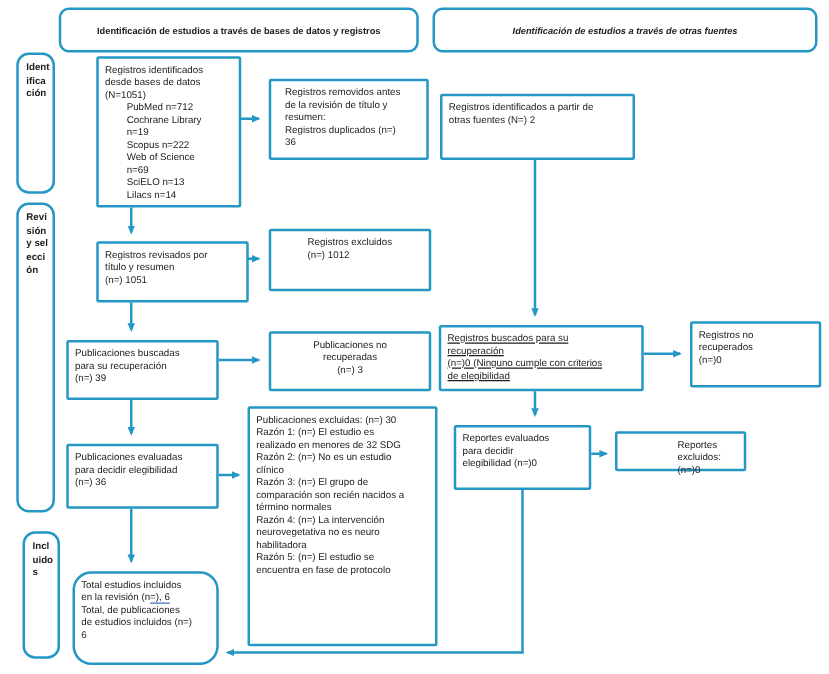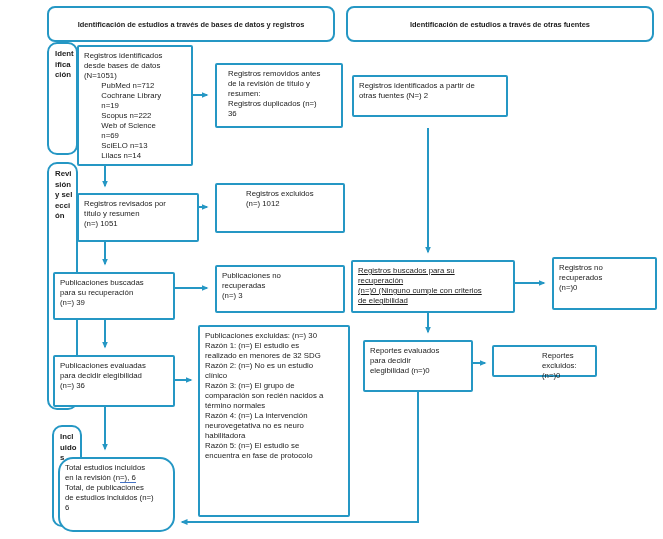--- a/index.html
+++ b/index.html
@@ -17,21 +17,21 @@
     position:absolute; box-sizing:border-box;
     border:2px solid var(--accent); border-radius:8px; background:#fff;
     display:flex; align-items:center; justify-content:center;
     font-weight:bold; font-size:7.4px; text-align:center; line-height:9px;
     padding:16px 4px;
   }
   .stage-label {
     position:absolute; box-sizing:border-box;
     border:2px solid var(--accent); border-radius:10px; background:#fff;
     font-weight:bold; font-size:7.8px; line-height:10.5px;
-    padding:5px 2px 0 6px; word-break:break-all;margin-left:34px;
+    padding:5px 2px 0 6px; word-break:break-all;
   }
   .box {
     position:absolute; box-sizing:border-box;
     border:2px solid var(--accent); border-radius:2px; background:#fff;
     font-size:7.8px; line-height:10px; padding:4px 5px;
     white-space:pre-wrap;
   }
   .mark-underline { border-bottom:1.5px solid #4472c4; }
 </style>
 </head>
@@ -54,21 +54,21 @@
     <line class="wire" x1="175" y1="380" x2="191" y2="380" marker-end="url(#ah)"></line>
     <line class="wire" x1="105" y1="407" x2="105" y2="449" marker-end="url(#ah)"></line>
     <line class="wire" x1="428" y1="128" x2="428" y2="252" marker-end="url(#ah)"></line>
     <line class="wire" x1="515" y1="283" x2="544" y2="283" marker-end="url(#ah)"></line>
     <line class="wire" x1="428" y1="313" x2="428" y2="332" marker-end="url(#ah)"></line>
     <line class="wire" x1="473" y1="363" x2="485" y2="363" marker-end="url(#ah)"></line>
     <polyline class="wire" points="418,392 418,522 182,522" marker-end="url(#ah)"></polyline>
   </svg>
 
   <div class="banner" style="left:47px; top:6px; width:288px; height:26px;">Identificación de estudios a través de bases de datos y registros</div>
-  <div class="banner" style="left:346px; top:6px; width:308px; height:26px;">Identificación de estudios a través de otras fuentes</div>
+  <div class="banner" style="left:346px; top:6px; width:308px; height:26px;font-style:italic;">Identificación de estudios a través de otras fuentes</div>
 
   <div class="stage-label" style="left:13px; top:42px; width:31px; height:113px;">Identificación</div>
   <div class="stage-label" style="left:13px; top:162px; width:31px; height:248px;">Revisión y selección</div>
   <div class="stage-label" style="left:18px; top:425px; width:30px; height:102px;">Incluidos</div>
 
   <div class="box" style="left:77px; top:45px; width:116px; height:121px;">Registros identificados
 desde bases de datos
 (N=1051)
         PubMed n=712
         Cochrane Library
@@ -93,38 +93,38 @@
 de estudios incluidos (n=)
 6</span></div>
 
   <div class="box" style="left:215px; top:63px; width:128px; height:65px;padding-left:11px;">Registros removidos antes
 de la revisión de título y
 resumen:
 Registros duplicados (n=)
 36</div>
   <div class="box" style="left:215px; top:183px; width:130px; height:50px;padding-left:29px;">Registros excluidos
 (n=) 1012</div>
-  <div class="box" style="left:215px; top:265px; width:130px; height:48px;">Publicaciones no
+  <div class="box" style="left:215px; top:265px; width:130px; height:48px;text-align:center;">Publicaciones no
 recuperadas
 (n=) 3</div>
   <div class="box" style="left:198px; top:325px; width:152px; height:192px;">Publicaciones excluidas: (n=) 30
 Razón 1: (n=) El estudio es
 realizado en menores de 32 SDG
 Razón 2: (n=) No es un estudio
 clínico
 Razón 3: (n=) El grupo de
 comparación son recién nacidos a
 término normales
 Razón 4: (n=) La intervención
 neurovegetativa no es neuro
 habilitadora
 Razón 5: (n=) El estudio se
 encuentra en fase de protocolo</div>
 
-  <div class="box" style="left:352px; top:75px; width:156px; height:42px;">Registros identificados a partir de
+  <div class="box" style="left:352px; top:75px; width:156px; height:53px;">Registros identificados a partir de
 otras fuentes (N=) 2</div>
   <div class="box" style="left:351px; top:260px; width:164px; height:53px;text-decoration:underline;">Registros buscados para su
 recuperación
 (n=)0 (Ninguno cumple con criterios
 de elegibilidad</div>
   <div class="box" style="left:363px; top:340px; width:110px; height:52px;">Reportes evaluados
 para decidir
 elegibilidad (n=)0</div>
   <div class="box" style="left:552px; top:257px; width:105px; height:53px;">Registros no
 recuperados

